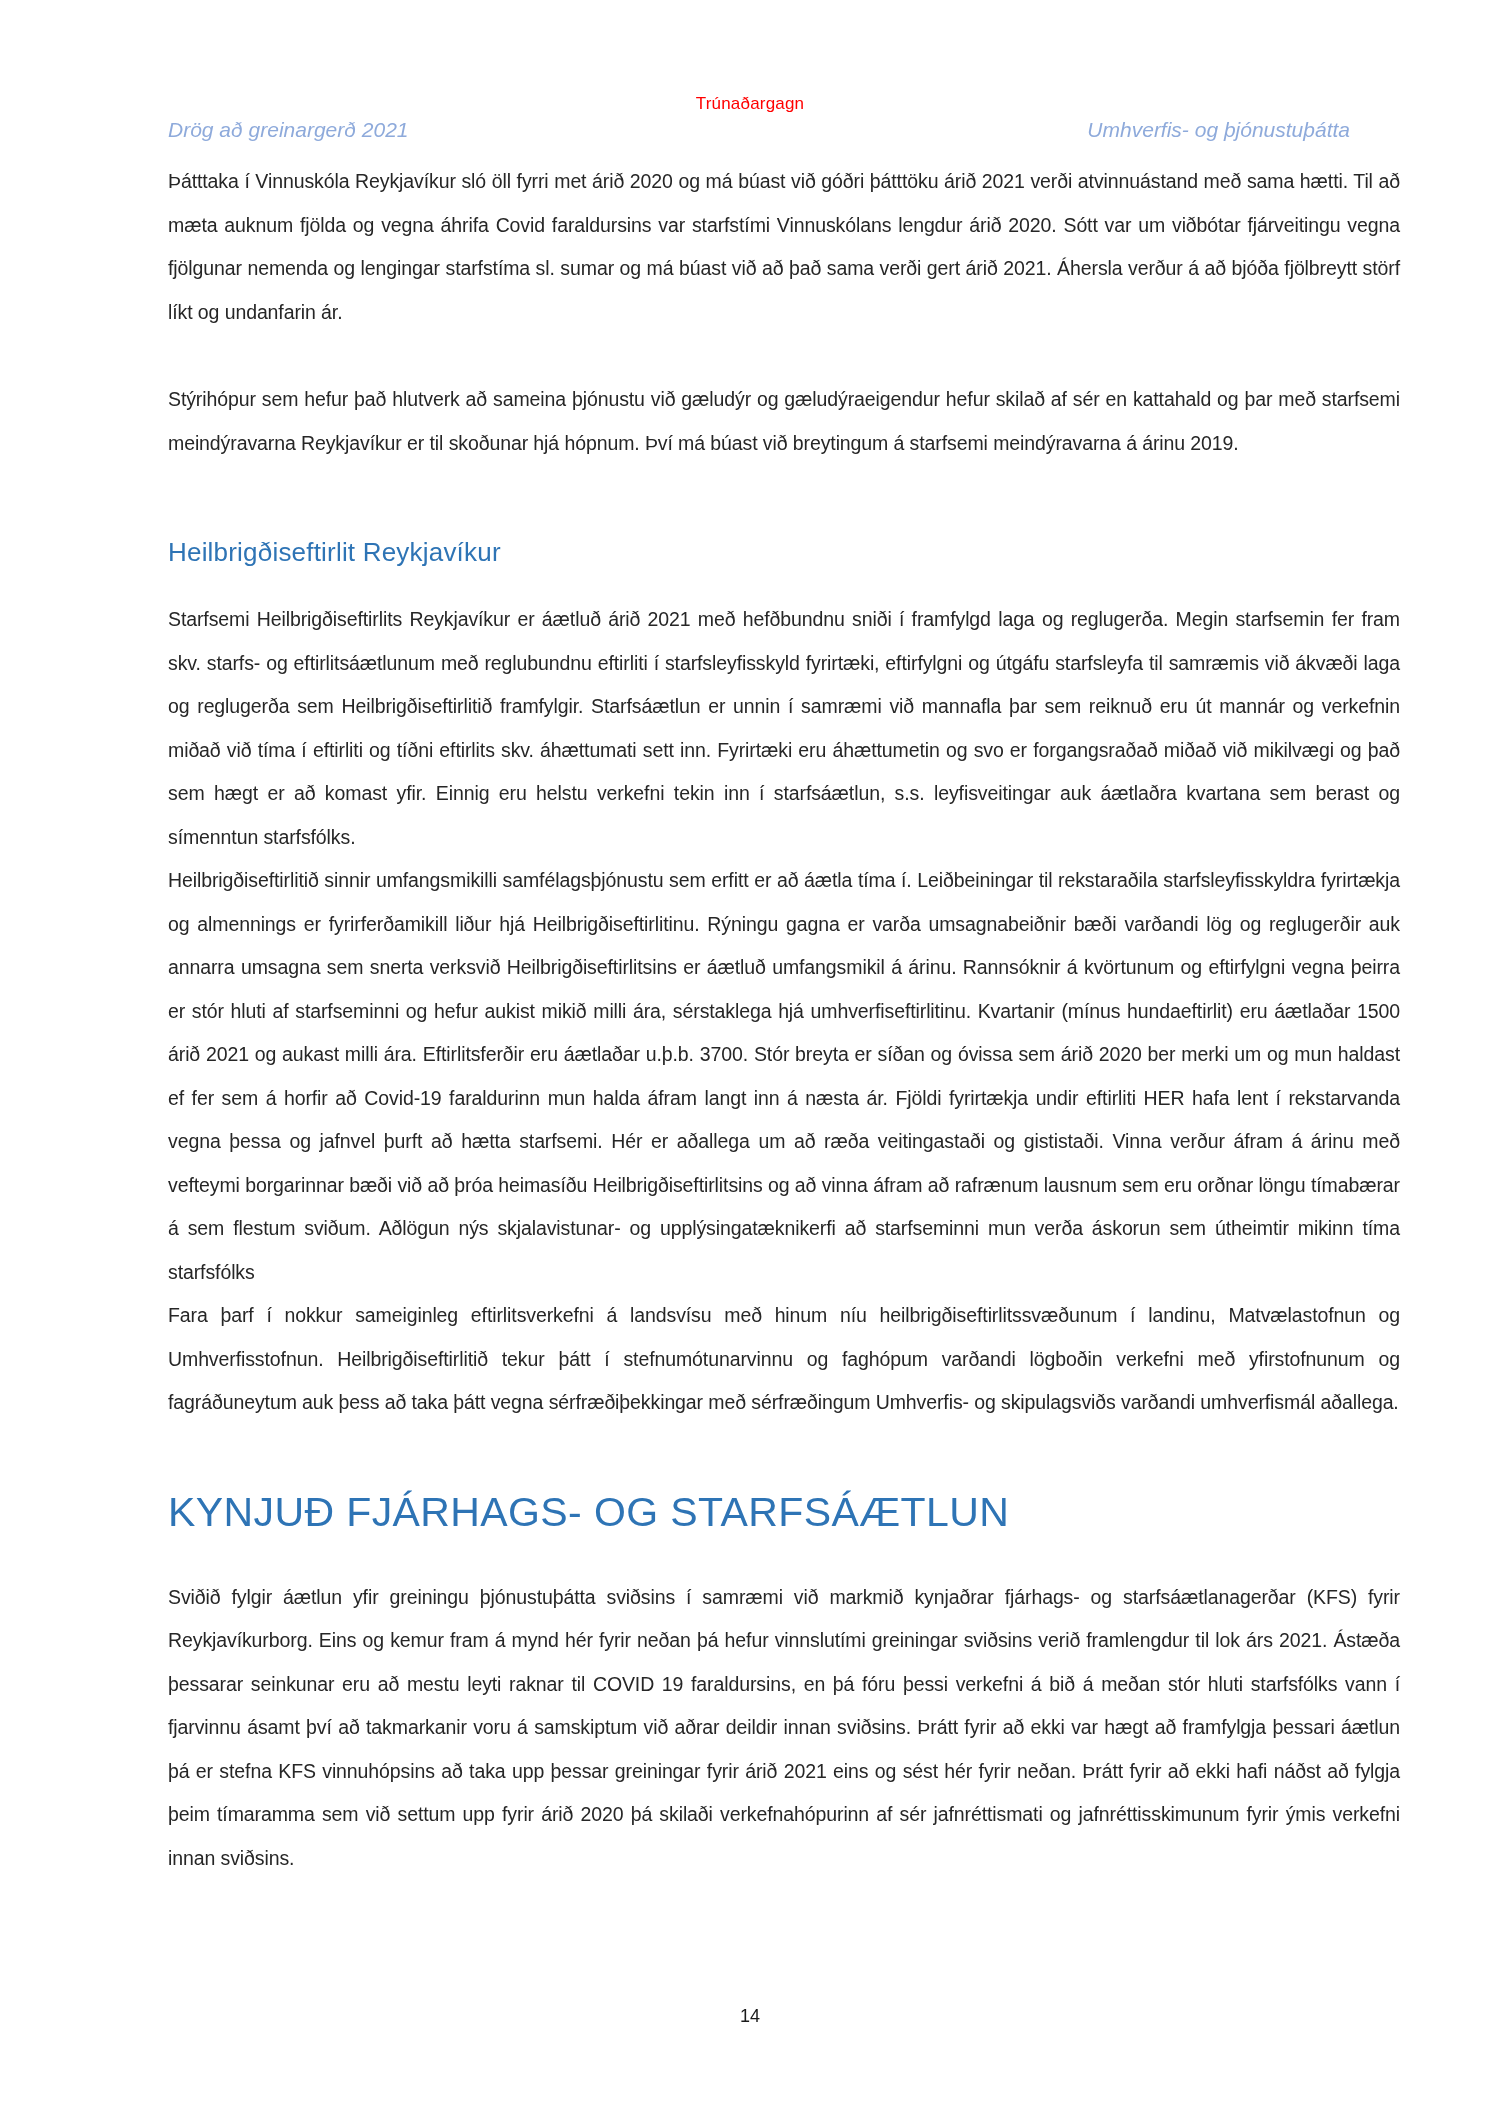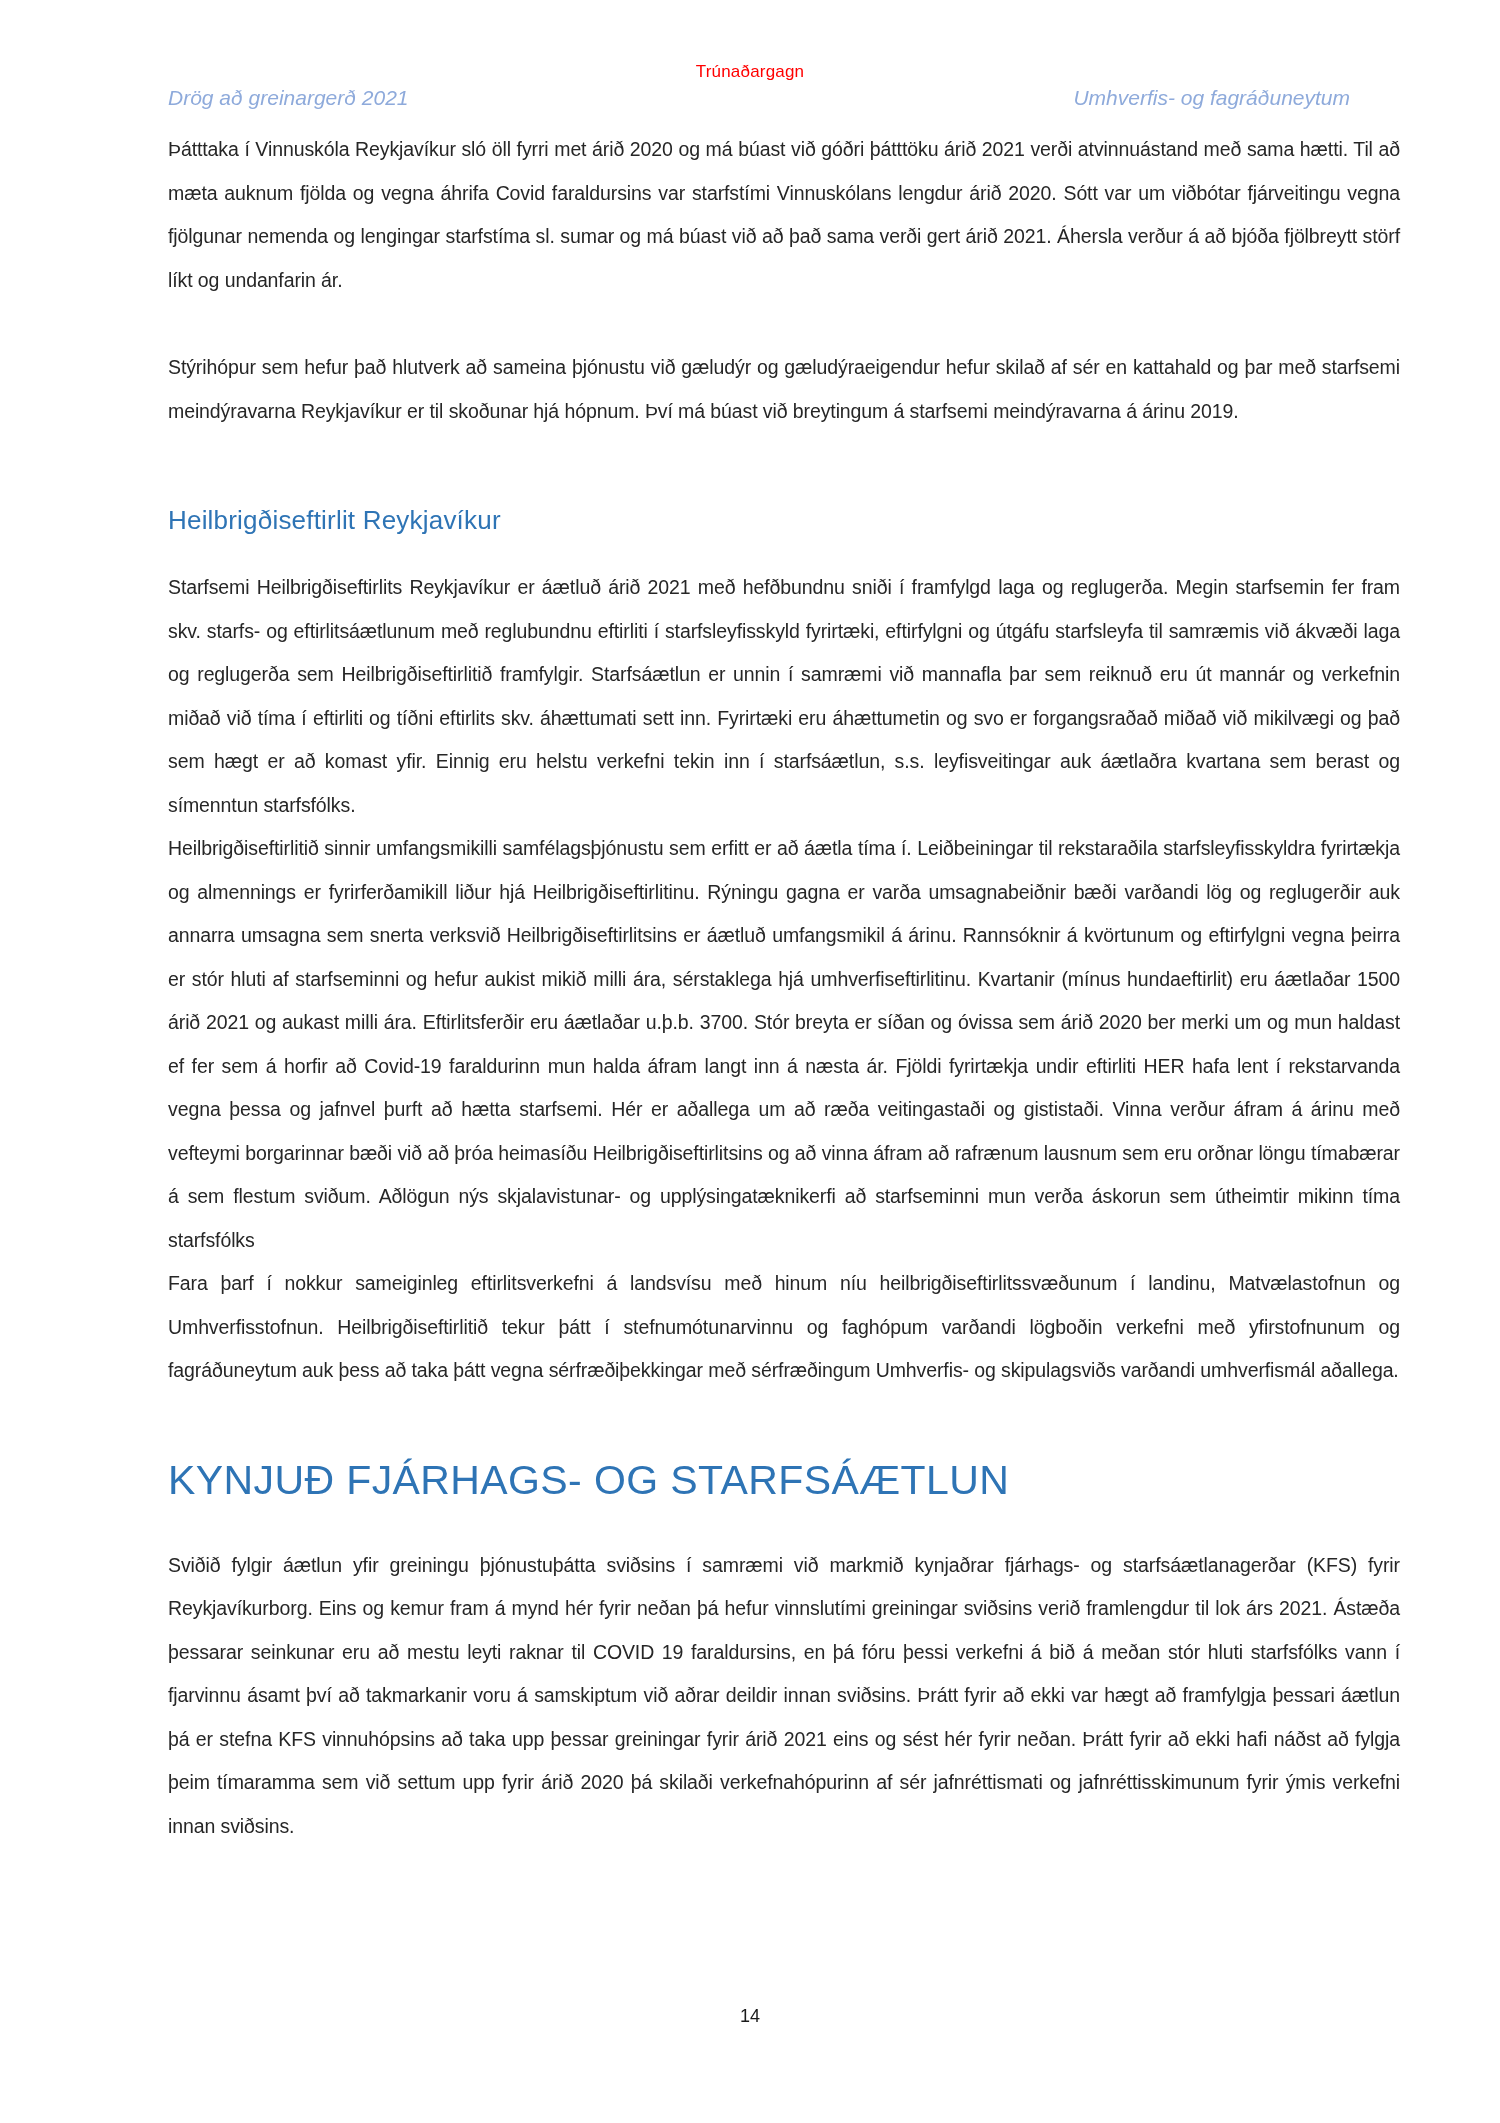--- a/index.html
+++ b/index.html
@@ -13,21 +13,21 @@
   .page {
     position: relative;
     width: 1500px;
     height: 2123px;
     background: #ffffff;
     font-family: "Liberation Sans", sans-serif;
     color: var(--body-text);
     overflow: hidden;
   }
   .top-classification {
-    padding-top: 62px;
+    padding-top: 94px;
     text-align: center;
     color: var(--classification-red);
     font-size: 17px;
     letter-spacing: 0.2px;
   }
   .header-row {
     display: flex;
     justify-content: space-between;
     align-items: flex-end;
     padding: 4px 150px 0 168px;
@@ -72,21 +72,21 @@
 </style>
 </head>
 <body>
 
 <div class="page">
 
   <div class="top-classification">Trúnaðargagn</div>
 
   <div class="header-row">
     <span class="header-left">Drög að greinargerð 2021</span>
-    <span class="header-right">Umhverfis- og fagráðuneytum</span>
+    <span class="header-right">Umhverfis- og þjónustuþátta</span>
   </div>
 
   <div class="content">
 
     <p>Þátttaka í Vinnuskóla Reykjavíkur sló öll fyrri met árið 2020 og má búast við góðri þátttöku árið 2021 verði atvinnuástand með sama hætti.  Til að mæta auknum fjölda og vegna áhrifa Covid faraldursins var starfstími Vinnuskólans lengdur árið 2020.  Sótt var um viðbótar fjárveitingu vegna fjölgunar nemenda og lengingar starfstíma sl. sumar og má búast við að það sama verði gert árið 2021.  Áhersla verður á að bjóða fjölbreytt störf líkt og undanfarin ár.</p>
 
     <p>Stýrihópur sem hefur það hlutverk að sameina þjónustu við gæludýr og gæludýraeigendur hefur skilað af sér en kattahald og þar með starfsemi meindýravarna Reykjavíkur er til skoðunar hjá hópnum.  Því má búast við breytingum á starfsemi meindýravarna á árinu 2019.</p>
 
     <h2 class="doc-h2">Heilbrigðiseftirlit Reykjavíkur</h2>
 

